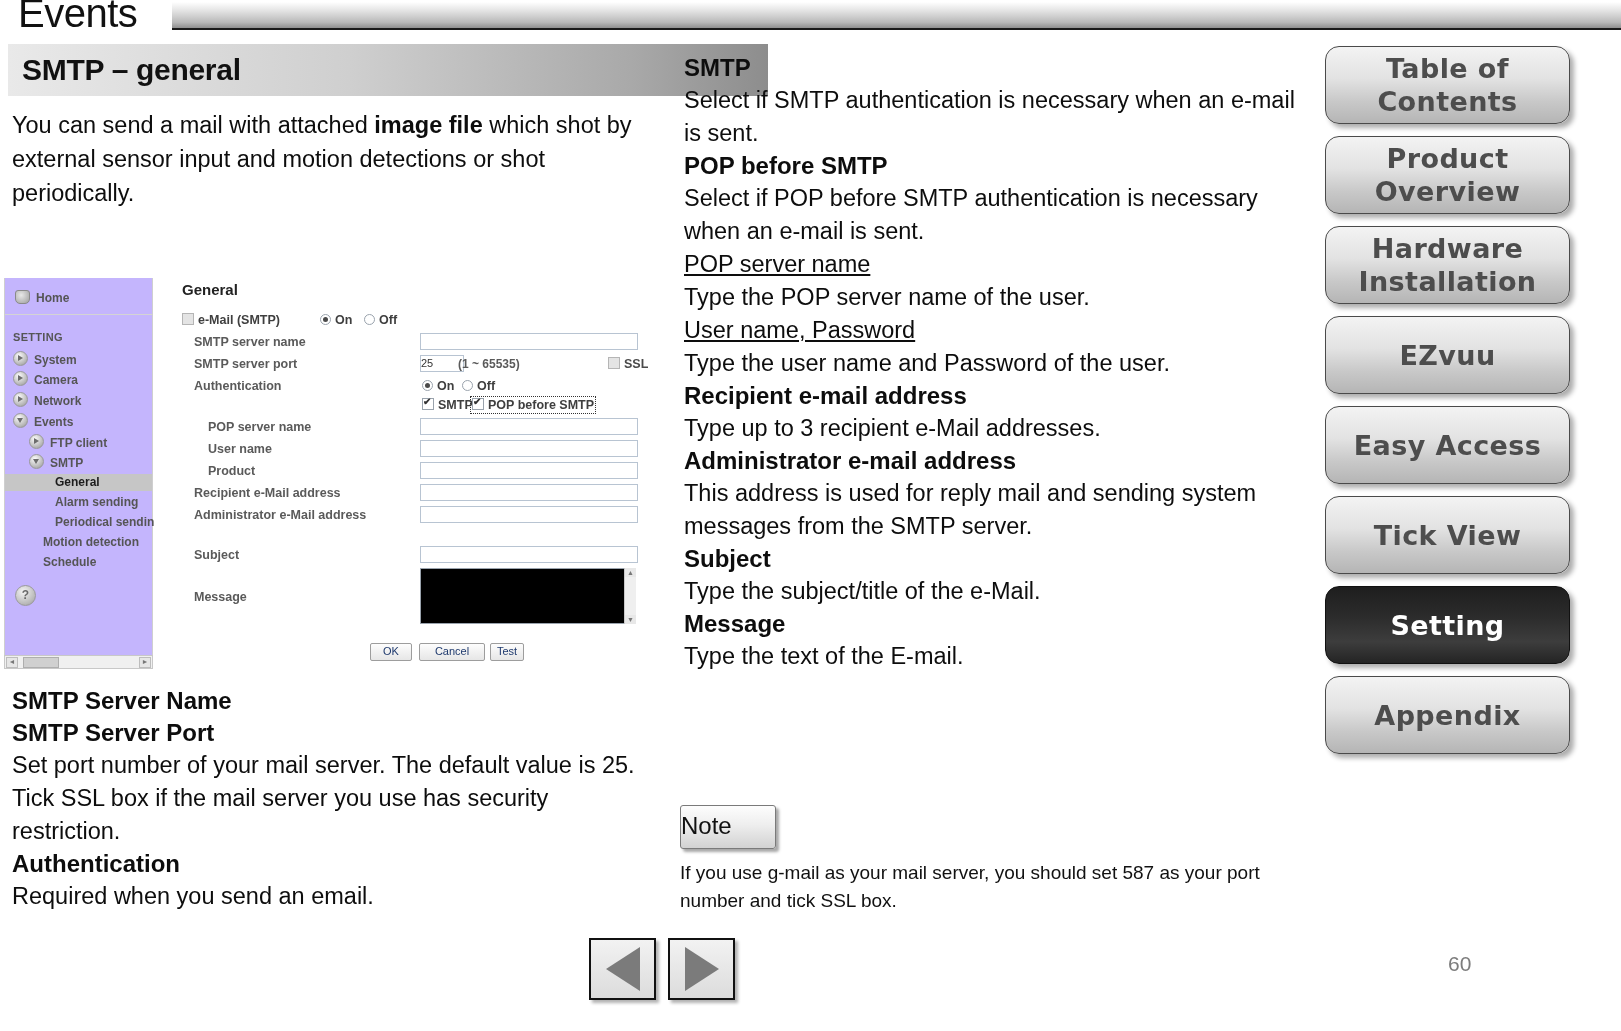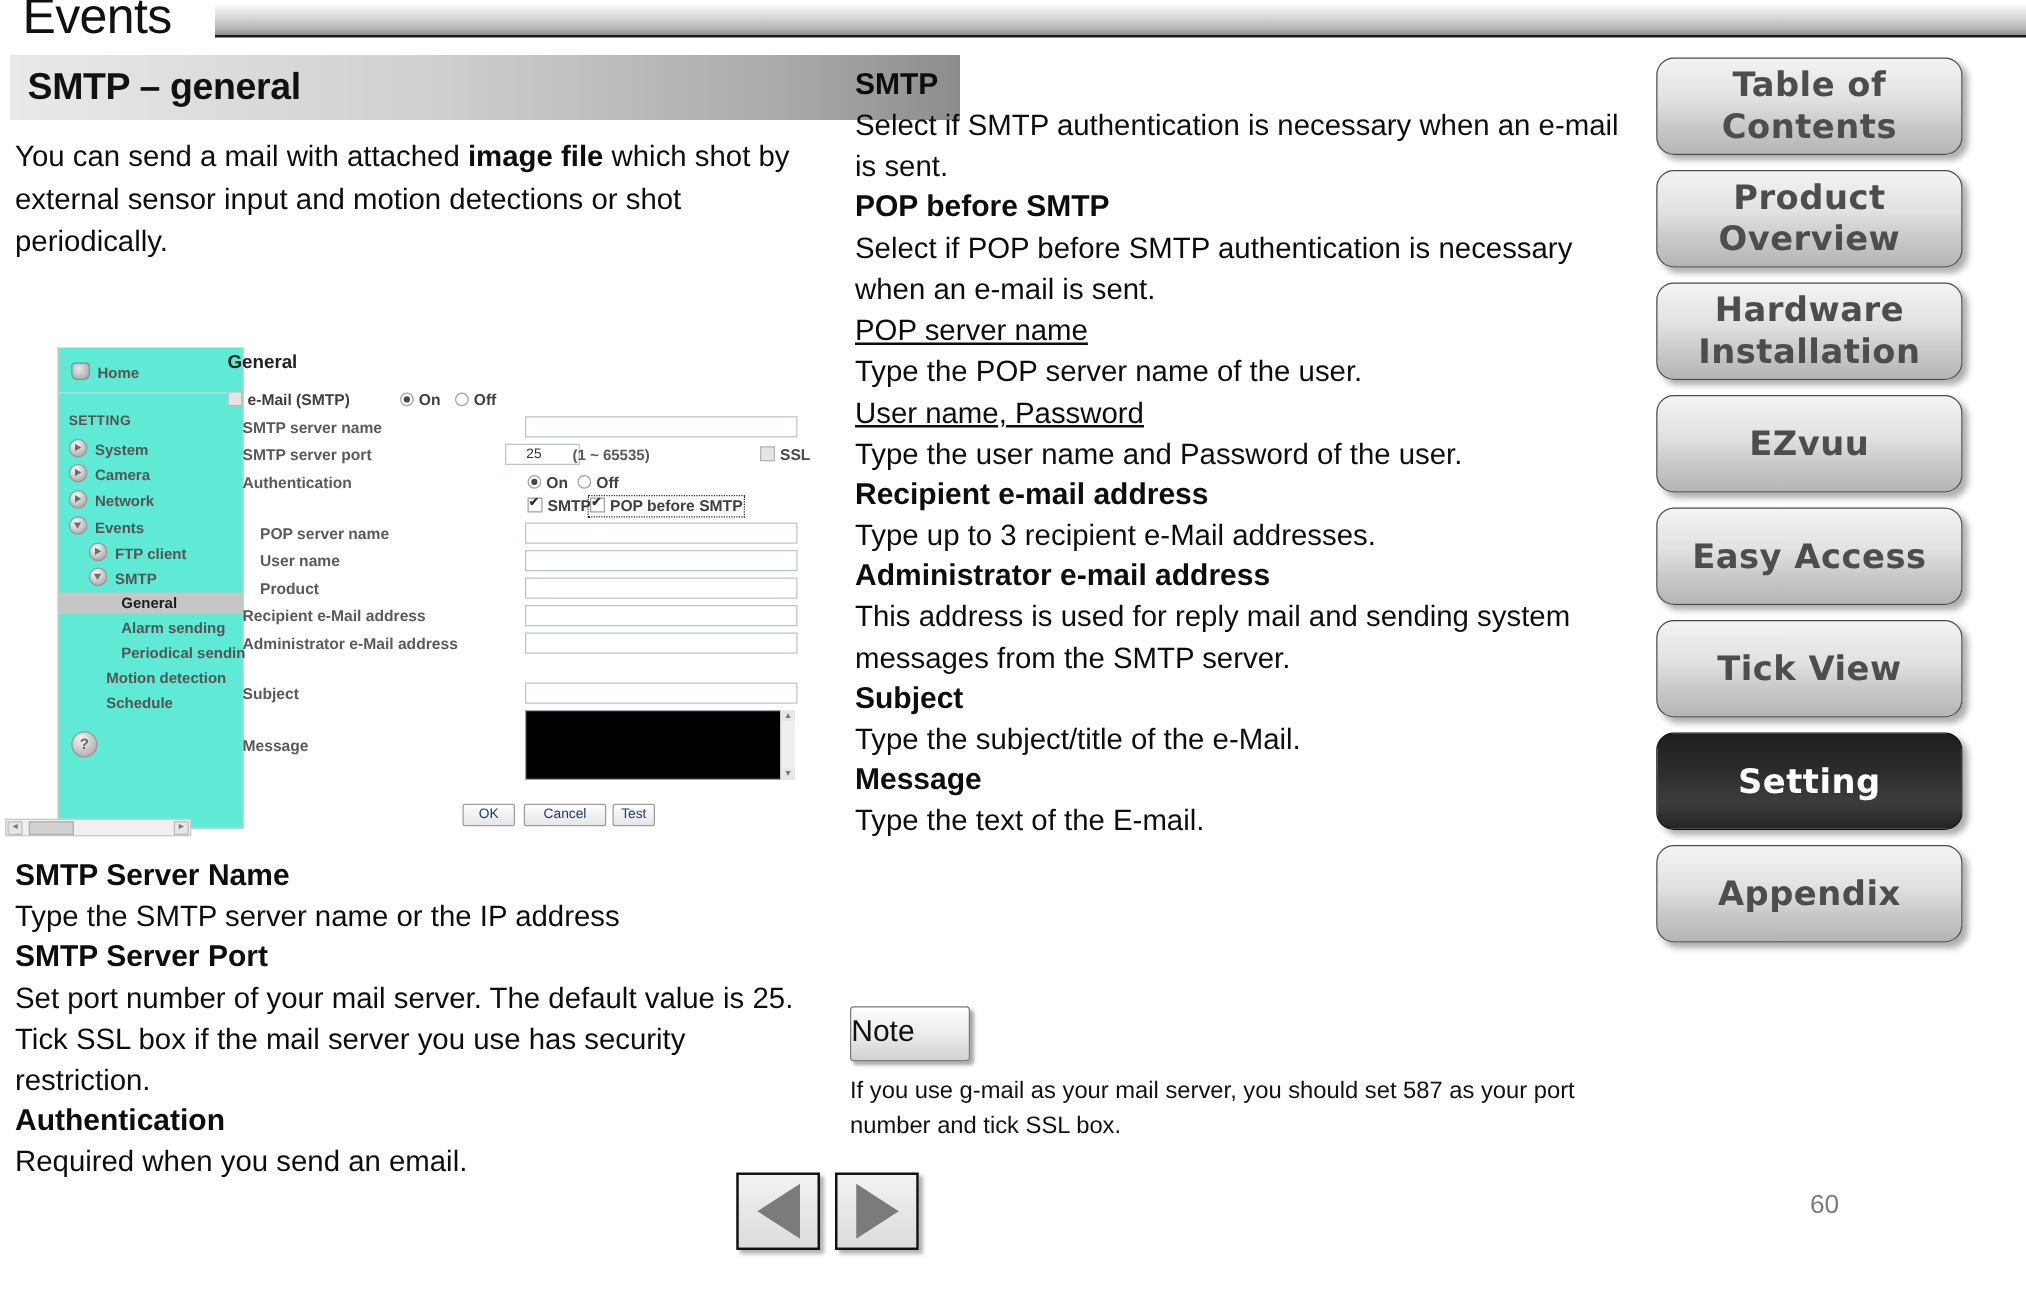--- a/index.html
+++ b/index.html
@@ -41,21 +41,21 @@
   #intro-text b{font-weight:bold;}
 
   
   #app-shot{
     position:absolute;left:2px;top:238px;width:652px;height:390px;
     background:#ffffff;
     font-family:"Liberation Sans", sans-serif;
   }
   #app-sidebar{
     position:absolute;left:2px;top:0;width:147px;height:384px;
-    background:#5eead4;border:1px solid #cfcfcf;border-top:none;margin-left:42px;
+    background:#c4b5fd;border:1px solid #cfcfcf;border-top:none;
   }
   .nav-home{position:absolute;left:10px;top:12px;font-size:12px;color:#555;font-weight:bold;}
   .nav-home .ico{
     display:inline-block;width:13px;height:12px;margin-right:6px;vertical-align:-2px;
     background:radial-gradient(circle at 40% 35%,#e8e8e8,#9e9e9e);
     border:1px solid #8a8a8a;border-radius:3px 3px 5px 5px;
   }
   .nav-rule{position:absolute;left:0;top:36px;width:147px;height:1px;background:#d4d4d4;}
   .nav-setting-label{position:absolute;left:8px;top:53px;font-size:11px;font-weight:bold;color:#555;letter-spacing:0.3px;}
   .nav-item{position:absolute;font-size:12px;color:#555;font-weight:bold;white-space:nowrap;}
@@ -251,21 +251,21 @@
         <span class="rad on"></span><span>On</span>
       </div>
       <div class="f-row-label" style="left:190px;top:35px;color:#3f3f3f;">
         <span class="rad"></span><span>Off</span>
       </div>
 
       <div class="f-row-label" style="left:20px;top:57px;">SMTP server name</div>
       <div class="f-input" style="left:246px;top:55px;width:216px;"></div>
 
       <div class="f-row-label" style="left:20px;top:79px;">SMTP server port</div>
-      <div class="f-input" style="left:230px;top:77px;width:42px;font-size:11px;color:#333;padding-left:16px;line-height:15px;">25</div>
+      <div class="f-input" style="left:246px;top:77px;width:42px;font-size:11px;color:#333;padding-left:0;line-height:15px;">25</div>
       <div class="f-note" style="left:284px;top:79px;">(1 ~ 65535)</div>
       <div class="f-row-label" style="left:434px;top:79px;color:#4a4a4a;">
         <span class="chk grey"></span><span>SSL</span>
       </div>
 
       <div class="f-row-label" style="left:20px;top:101px;">Authentication</div>
       <div class="f-row-label" style="left:248px;top:101px;color:#3f3f3f;">
         <span class="rad on"></span><span>On</span>
       </div>
       <div class="f-row-label" style="left:288px;top:101px;color:#3f3f3f;">
@@ -304,21 +304,20 @@
       </div>
 
       <div class="app-btn" style="left:196px;top:365px;width:40px;">OK</div>
       <div class="app-btn" style="left:245px;top:365px;width:64px;">Cancel</div>
       <div class="app-btn" style="left:316px;top:365px;width:32px;">Test</div>
     </div>
   </div>
 
   <div id="left-copy">
     <div class="copy-h">SMTP Server Name</div>
-    <div class="copy-p">Type the SMTP server name or the IP address</div>
     <div class="copy-h">SMTP Server Port</div>
     <div class="copy-p">Set port number of your mail server. The default value is 25. Tick SSL box if the mail server you use has security restriction.</div>
     <div class="copy-h">Authentication</div>
     <div class="copy-p">Required when you send an email.</div>
   </div>
 </div>
 
 <div id="mid-col">
   <div class="copy-h">SMTP</div>
   <div class="copy-p">Select if SMTP authentication is necessary when an e-mail is sent.</div>

